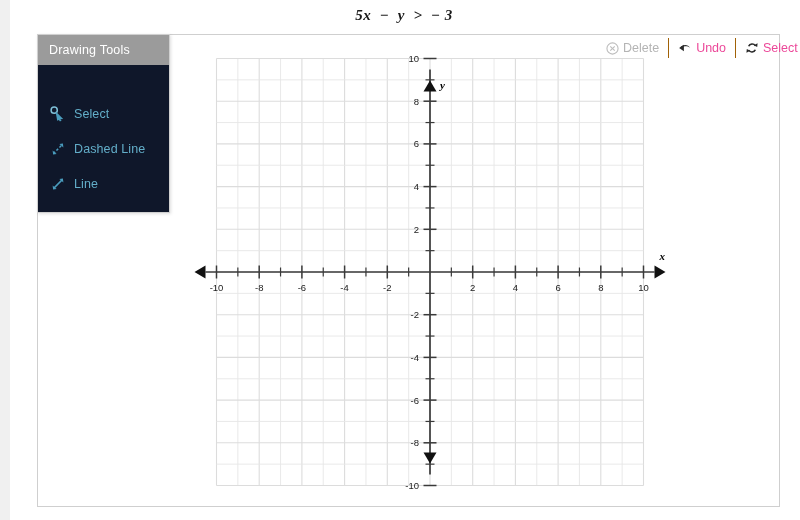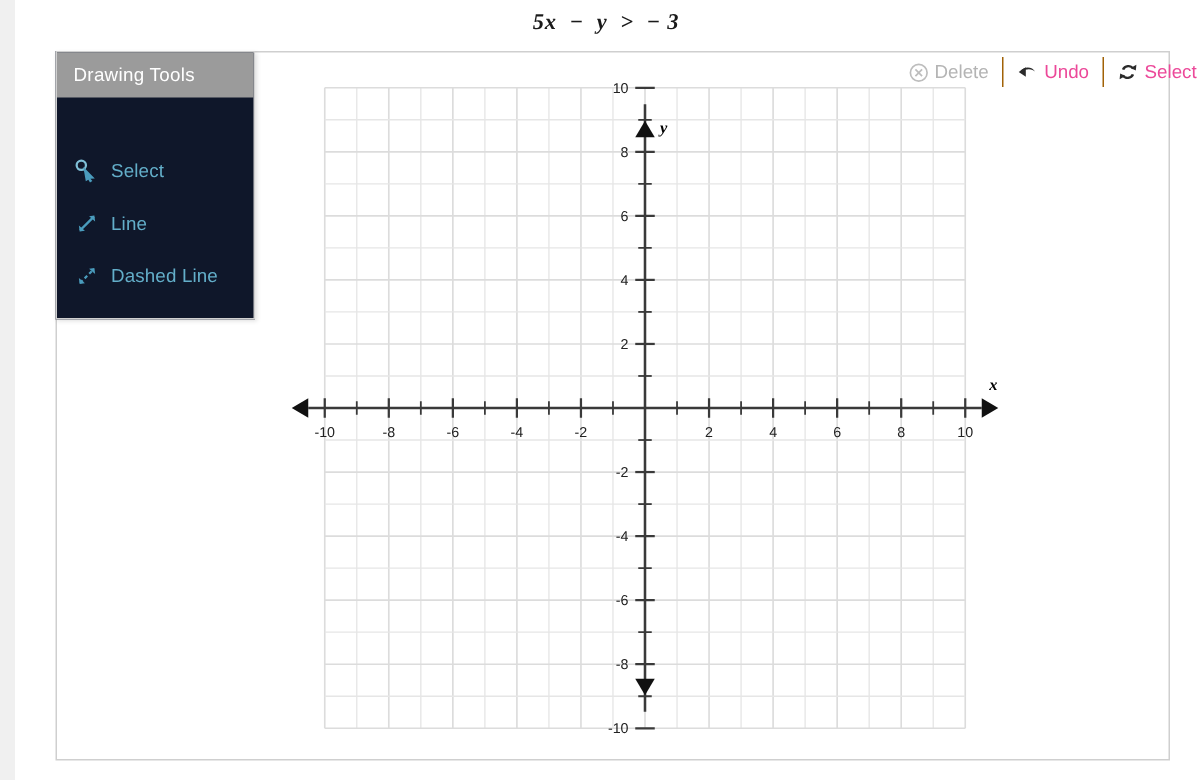--- a/index.html
+++ b/index.html
@@ -293,37 +293,37 @@
           <circle cx="4.2" cy="4.2" r="3.1" fill="none" stroke="#7fc0d8" stroke-width="1.5"></circle>
           <path d="M5.5 5.2 L13.2 13.0 L10.3 13.2 L11.6 14.6 L10.0 15.6 L8.9 13.9 L7.2 14.8 Z" fill="#4a9cbd"></path>
         </svg>
       </span>
       <span class="tool-label">Select</span>
     </div>
 
     <div class="tool-item">
       <span class="tool-icon">
         <svg width="16" height="16" viewBox="0 0 16 16">
+          <line x1="3.4" y1="12.6" x2="12.6" y2="3.4" stroke="#4a9cbd" stroke-width="1.5" stroke-dasharray="2.4 1.9"></line>
+          <path d="M12.9 2.6 L13.4 6.6 L9.4 3.1 Z" fill="#4a9cbd"></path>
+          <path d="M3.1 13.4 L2.6 9.4 L6.6 12.9 Z" fill="#4a9cbd"></path>
+        </svg>
+      </span>
+      <span class="tool-label">Dashed Line</span>
+    </div>
+
+    <div class="tool-item">
+      <span class="tool-icon">
+        <svg width="16" height="16" viewBox="0 0 16 16">
           <line x1="3.4" y1="12.6" x2="12.6" y2="3.4" stroke="#4a9cbd" stroke-width="1.5"></line>
           <path d="M12.9 2.6 L13.4 6.6 L9.4 3.1 Z" fill="#4a9cbd"></path>
           <path d="M3.1 13.4 L2.6 9.4 L6.6 12.9 Z" fill="#4a9cbd"></path>
         </svg>
       </span>
       <span class="tool-label">Line</span>
-    </div>
-
-    <div class="tool-item">
-      <span class="tool-icon">
-        <svg width="16" height="16" viewBox="0 0 16 16">
-          <line x1="3.4" y1="12.6" x2="12.6" y2="3.4" stroke="#4a9cbd" stroke-width="1.5" stroke-dasharray="2.4 1.9"></line>
-          <path d="M12.9 2.6 L13.4 6.6 L9.4 3.1 Z" fill="#4a9cbd"></path>
-          <path d="M3.1 13.4 L2.6 9.4 L6.6 12.9 Z" fill="#4a9cbd"></path>
-        </svg>
-      </span>
-      <span class="tool-label">Dashed Line</span>
     </div>
 
 
   </div>
 </div>
 
 <div id="actions">
 
   <div class="action-btn disabled">
     <span class="action-icon">

